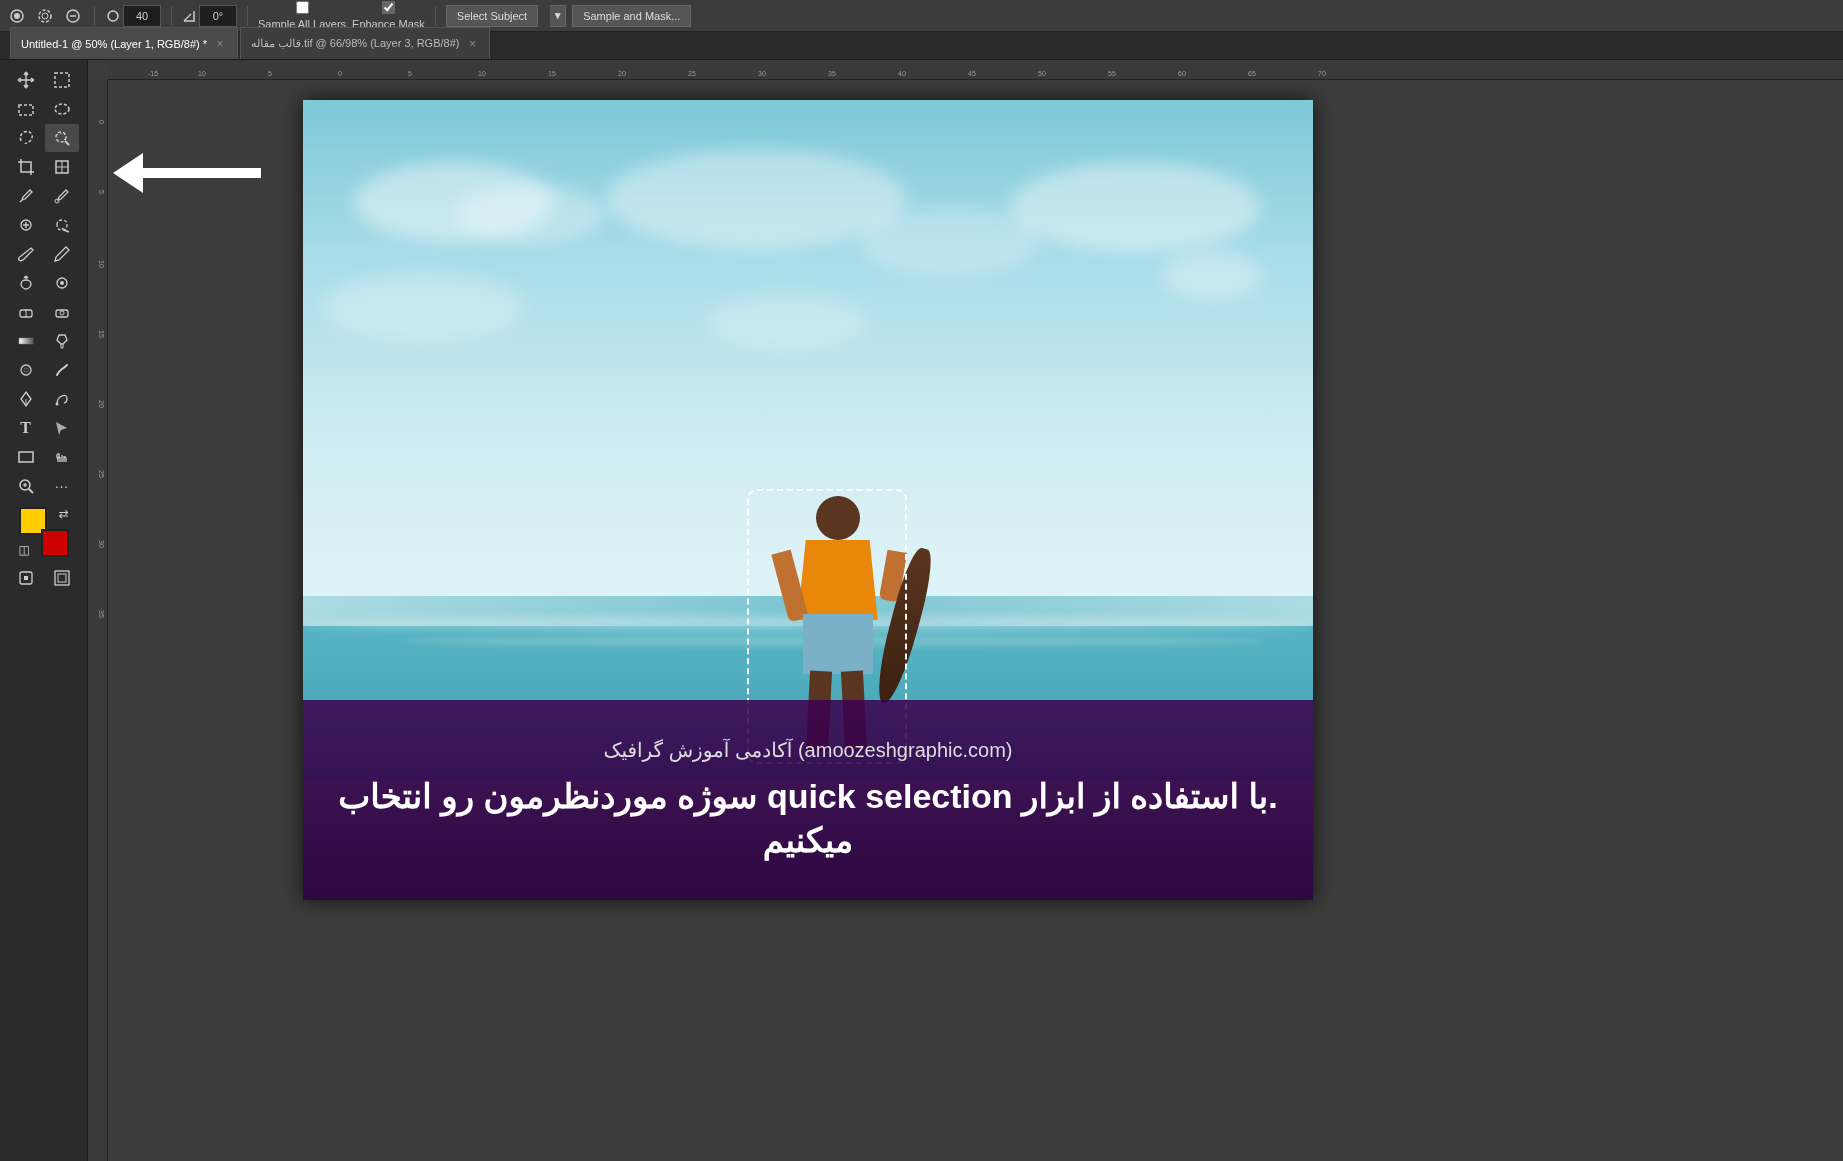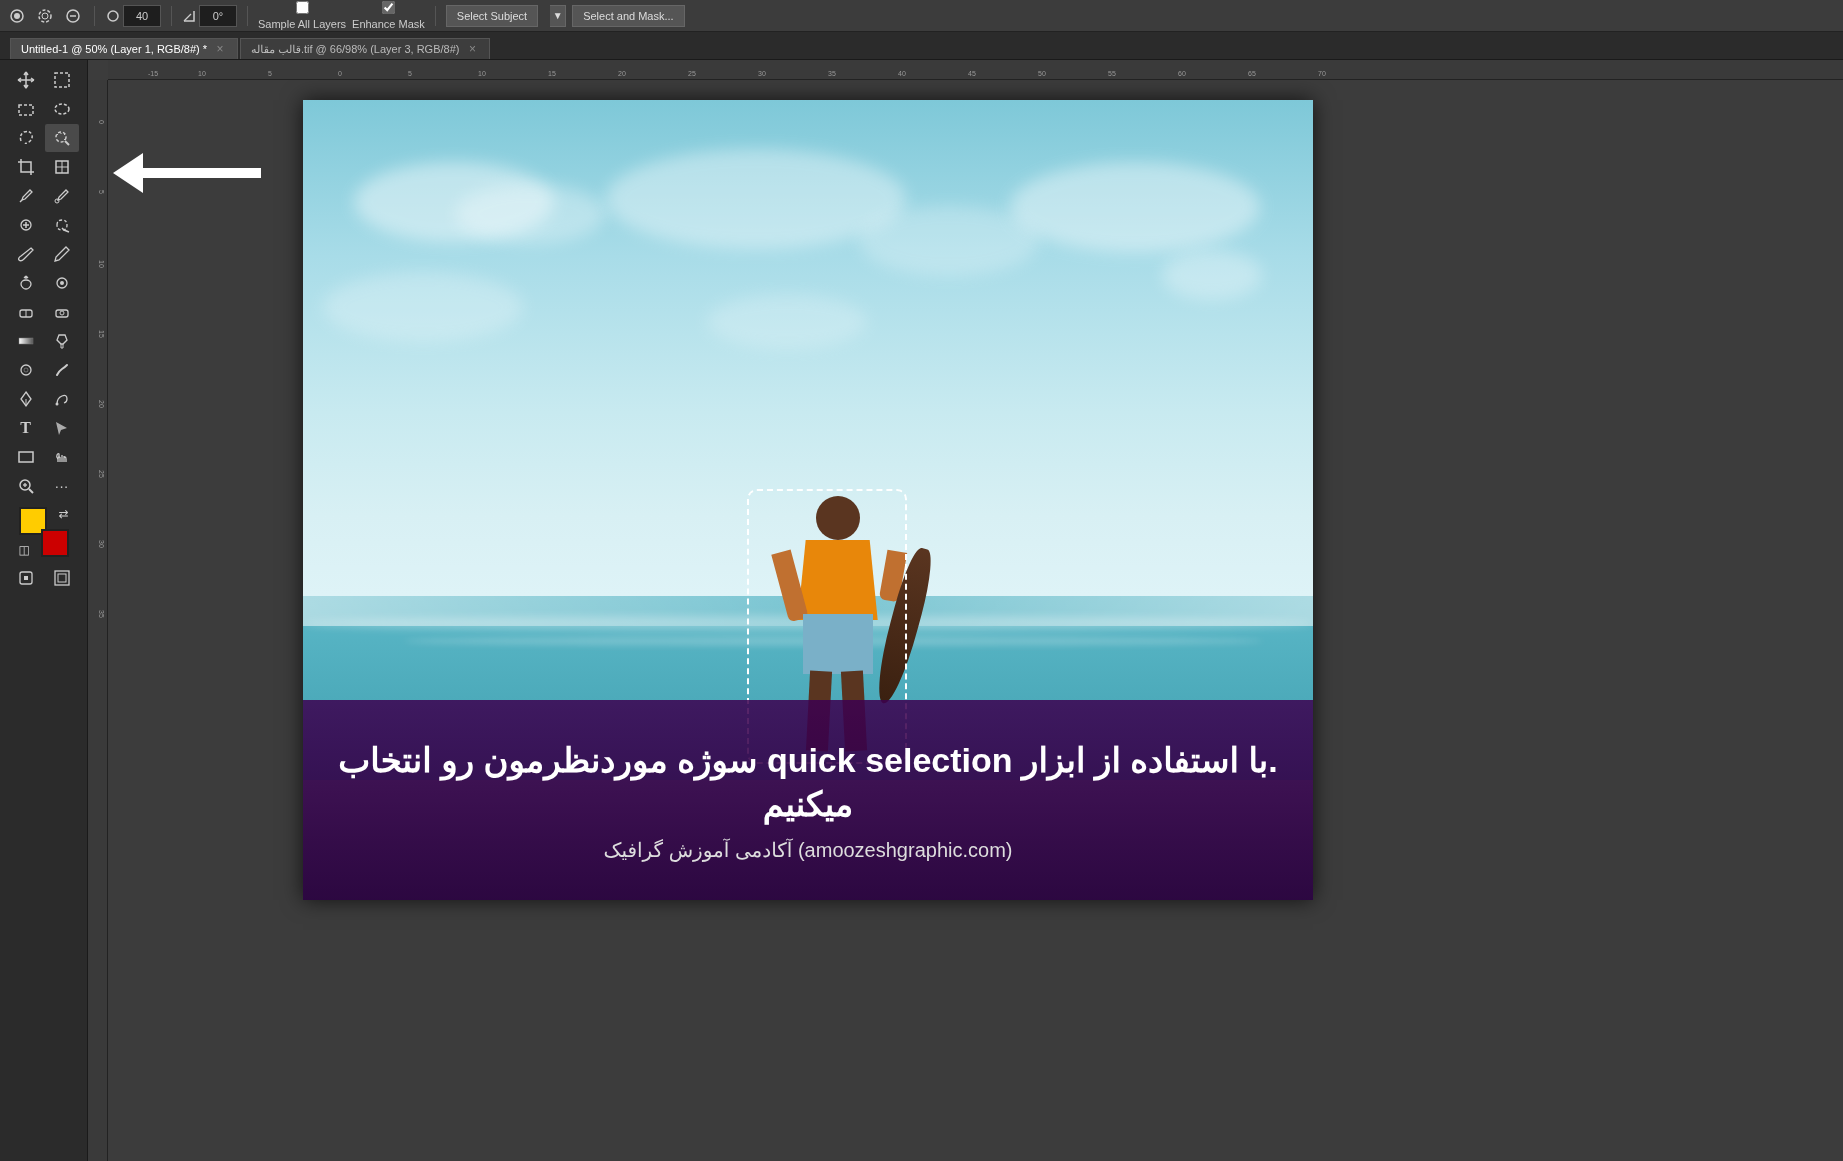--- a/index.html
+++ b/index.html
@@ -116,21 +116,21 @@
       background: #2b2b2b;
       display: flex;
       align-items: flex-end;
       border-bottom: 1px solid #1a1a1a;
       padding-left: 10px;
       gap: 2px;
       position: relative;
       z-index: 10;
     }
     .tab {
-      height: 21px;
+      height: 32px;
       padding: 0 10px;
       background: #3d3d3d;
       color: #bbb;
       font-size: 11px;
       display: flex;
       align-items: center;
       gap: 6px;
       cursor: pointer;
       border: 1px solid #555;
       border-bottom: none;
@@ -521,21 +521,21 @@
     <span>Enhance Mask</span>
   </label>
   <div class="toolbar-separator"></div>
   <div style="display:flex;gap:12px;">
     <button class="toolbar-btn">
       <span>Select Subject</span>
     </button>
     <div class="toolbar-btn-arrow">▼</div>
   </div>
   <button class="toolbar-btn">
-    <span>Select and Mask...</span>
+    <span>Sample and Mask...</span>
   </button>
 </div>
 
 <div id="tab-bar">
   <div class="tab active">
     <span>Untitled-1 @ 50% (Layer 1, RGB/8#) *</span>
     <span class="tab-close">×</span>
   </div>
   <div class="tab">
     <span>قالب مقاله.tif @ 66/98% (Layer 3, RGB/8#)</span>
@@ -867,21 +867,21 @@
           <div class="person-arm-right"></div>
           <div class="person-shorts"></div>
           <div class="person-leg-left"></div>
           <div class="person-leg-right"></div>
           <div class="surfboard"></div>
         </div>
 
         <div class="selection-outline"></div>
 
         <div id="bottom-overlay">
+          <div id="sub-text">(amoozeshgraphic.com) آکادمی آموزش گرافیک</div>
           <div id="main-text">.با استفاده از ابزار quick selection سوژه موردنظرمون رو انتخاب میکنیم</div>
-          <div id="sub-text">(amoozeshgraphic.com) آکادمی آموزش گرافیک</div>
         </div>
 
       </div>
     </div>
 
   </div>
 </div>
 
 </body></html>

